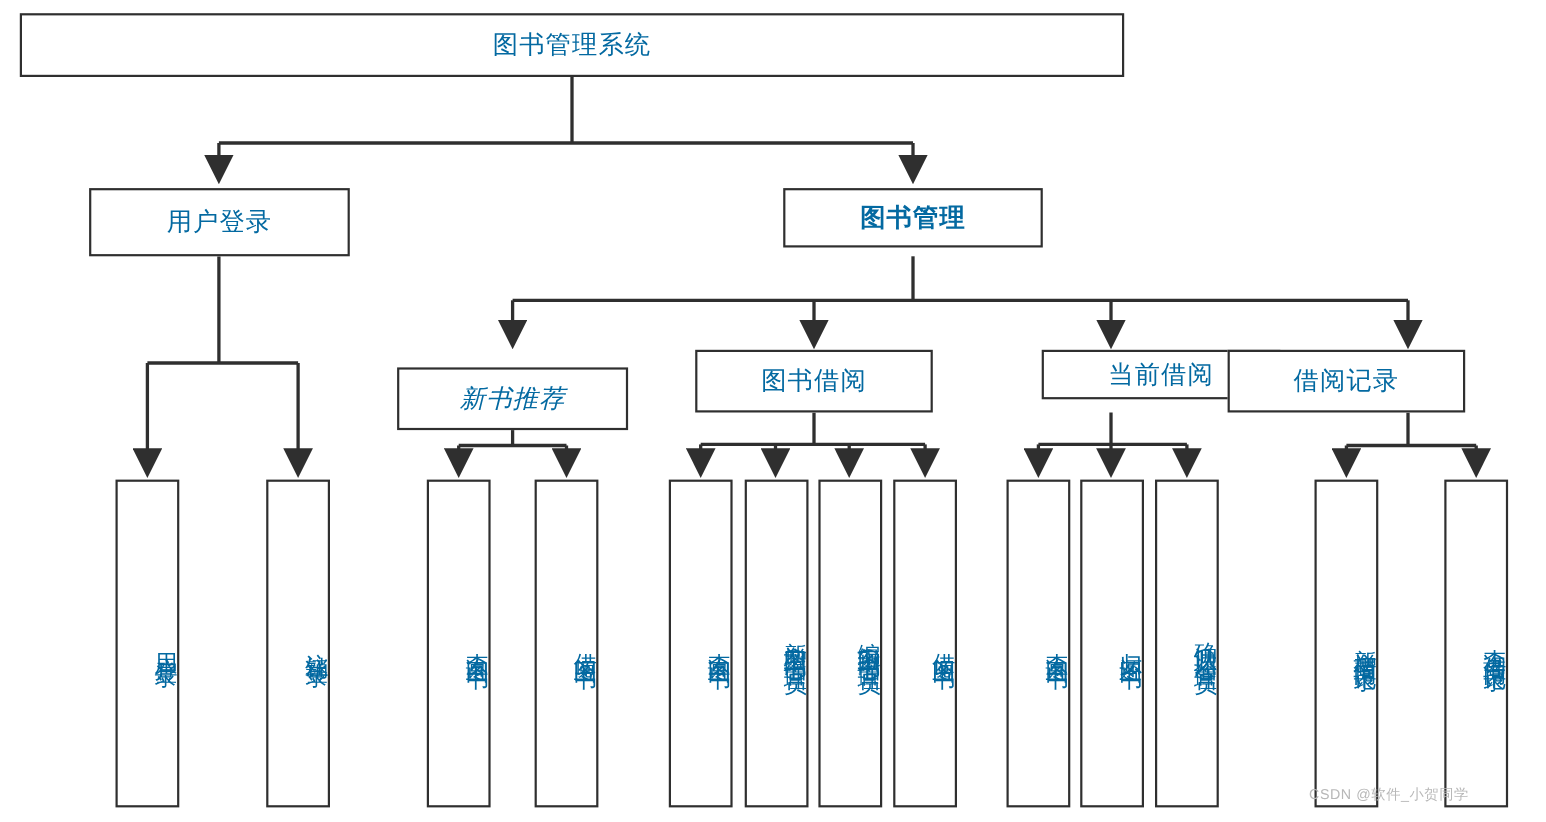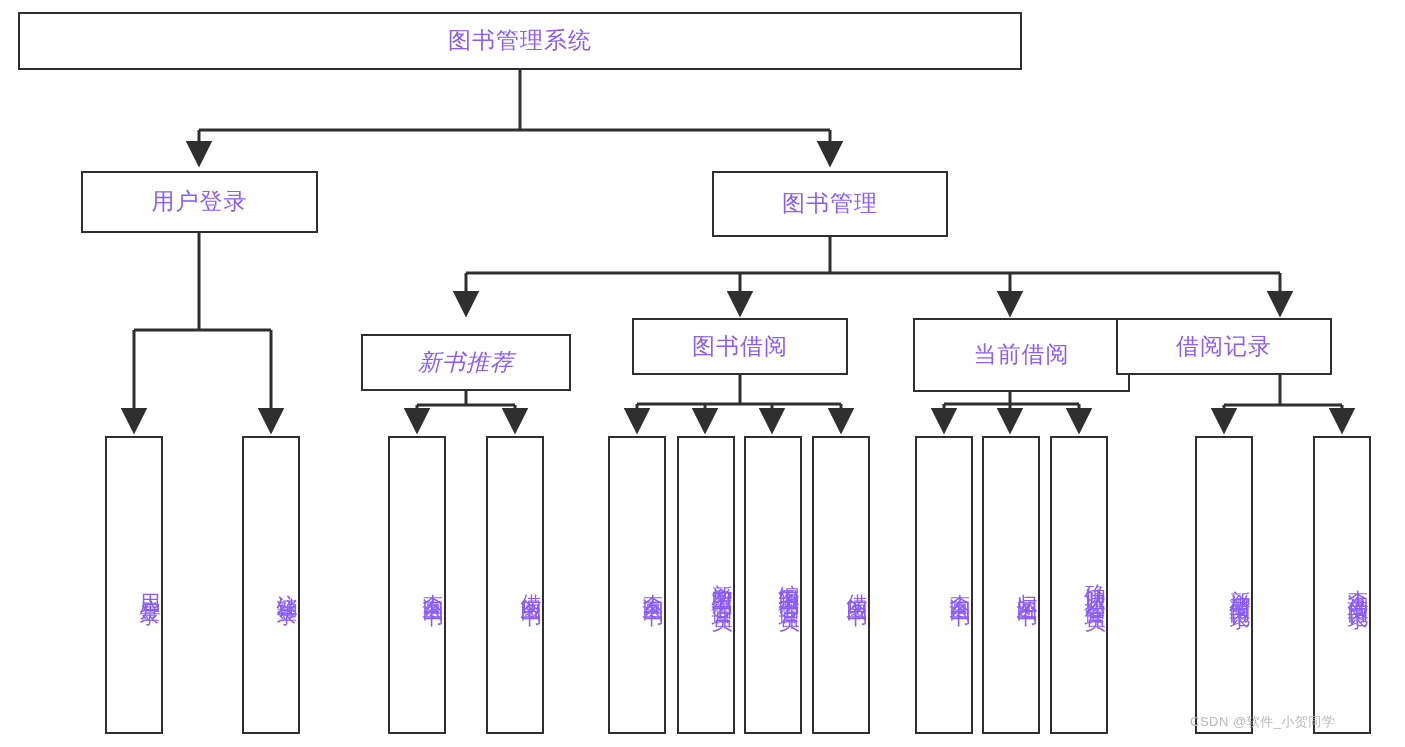--- a/index.html
+++ b/index.html
@@ -27,21 +27,21 @@
     pointer-events: none;
   }
   .node {
     position: absolute;
     box-sizing: border-box;
     background: #ffffff;
     border: 2px solid #2f2f2f;
     display: flex;
     align-items: center;
     justify-content: center;
-    color: #8b5cf6;
+    color: #0369a1;
   }
   .node.horiz {
     font-size: 23px;
     letter-spacing: 1px;
     line-height: 1.1;
   }
   .node.vert {
     writing-mode: vertical-rl;
     text-orientation: upright;
     font-size: 21px;
@@ -118,25 +118,25 @@
       <path d="M 1280 375 L 1280 405"></path>
       <path d="M 1224 405 L 1342 405"></path>
       <path d="M 1224 405 L 1224 430" marker-end="url(#arrow)"></path>
       <path d="M 1342 405 L 1342 430" marker-end="url(#arrow)"></path>
     </g>
   </svg>
 
   <div class="node horiz" style="left:18px; top:12px; width:1004px; height:58px;">图书管理系统</div>
 
   <div class="node horiz" style="left:81px; top:171px; width:237px; height:62px;">用户登录</div>
-  <div class="node horiz" style="left:712px; top:171px; width:236px; height:66px;">图书管理</div>
+  <div class="node horiz" style="left:712px; top:171px; width:236px; height:54px;font-weight:bold;">图书管理</div>
 
   <div class="node horiz" style="left:361px; top:334px; width:210px; height:57px;font-style:italic;">新书推荐</div>
   <div class="node horiz" style="left:632px; top:318px; width:216px; height:57px;">图书借阅</div>
-  <div class="node horiz" style="left:913px; top:318px; width:217px; height:74px;">当前借阅</div>
+  <div class="node horiz" style="left:947px; top:318px; width:217px; height:45px;">当前借阅</div>
   <div class="node horiz" style="left:1116px; top:318px; width:216px; height:57px;">借阅记录</div>
 
   <div class="node vert" style="left:105px; top:436px; width:58px; height:298px;">
     <span class="vtext">用户登录</span>
   </div>
   <div class="node vert" style="left:242px; top:436px; width:58px; height:298px;">
     <span class="vtext">注销登录</span>
   </div>
 
   <div class="node vert" style="left:388px; top:436px; width:58px; height:298px;">

